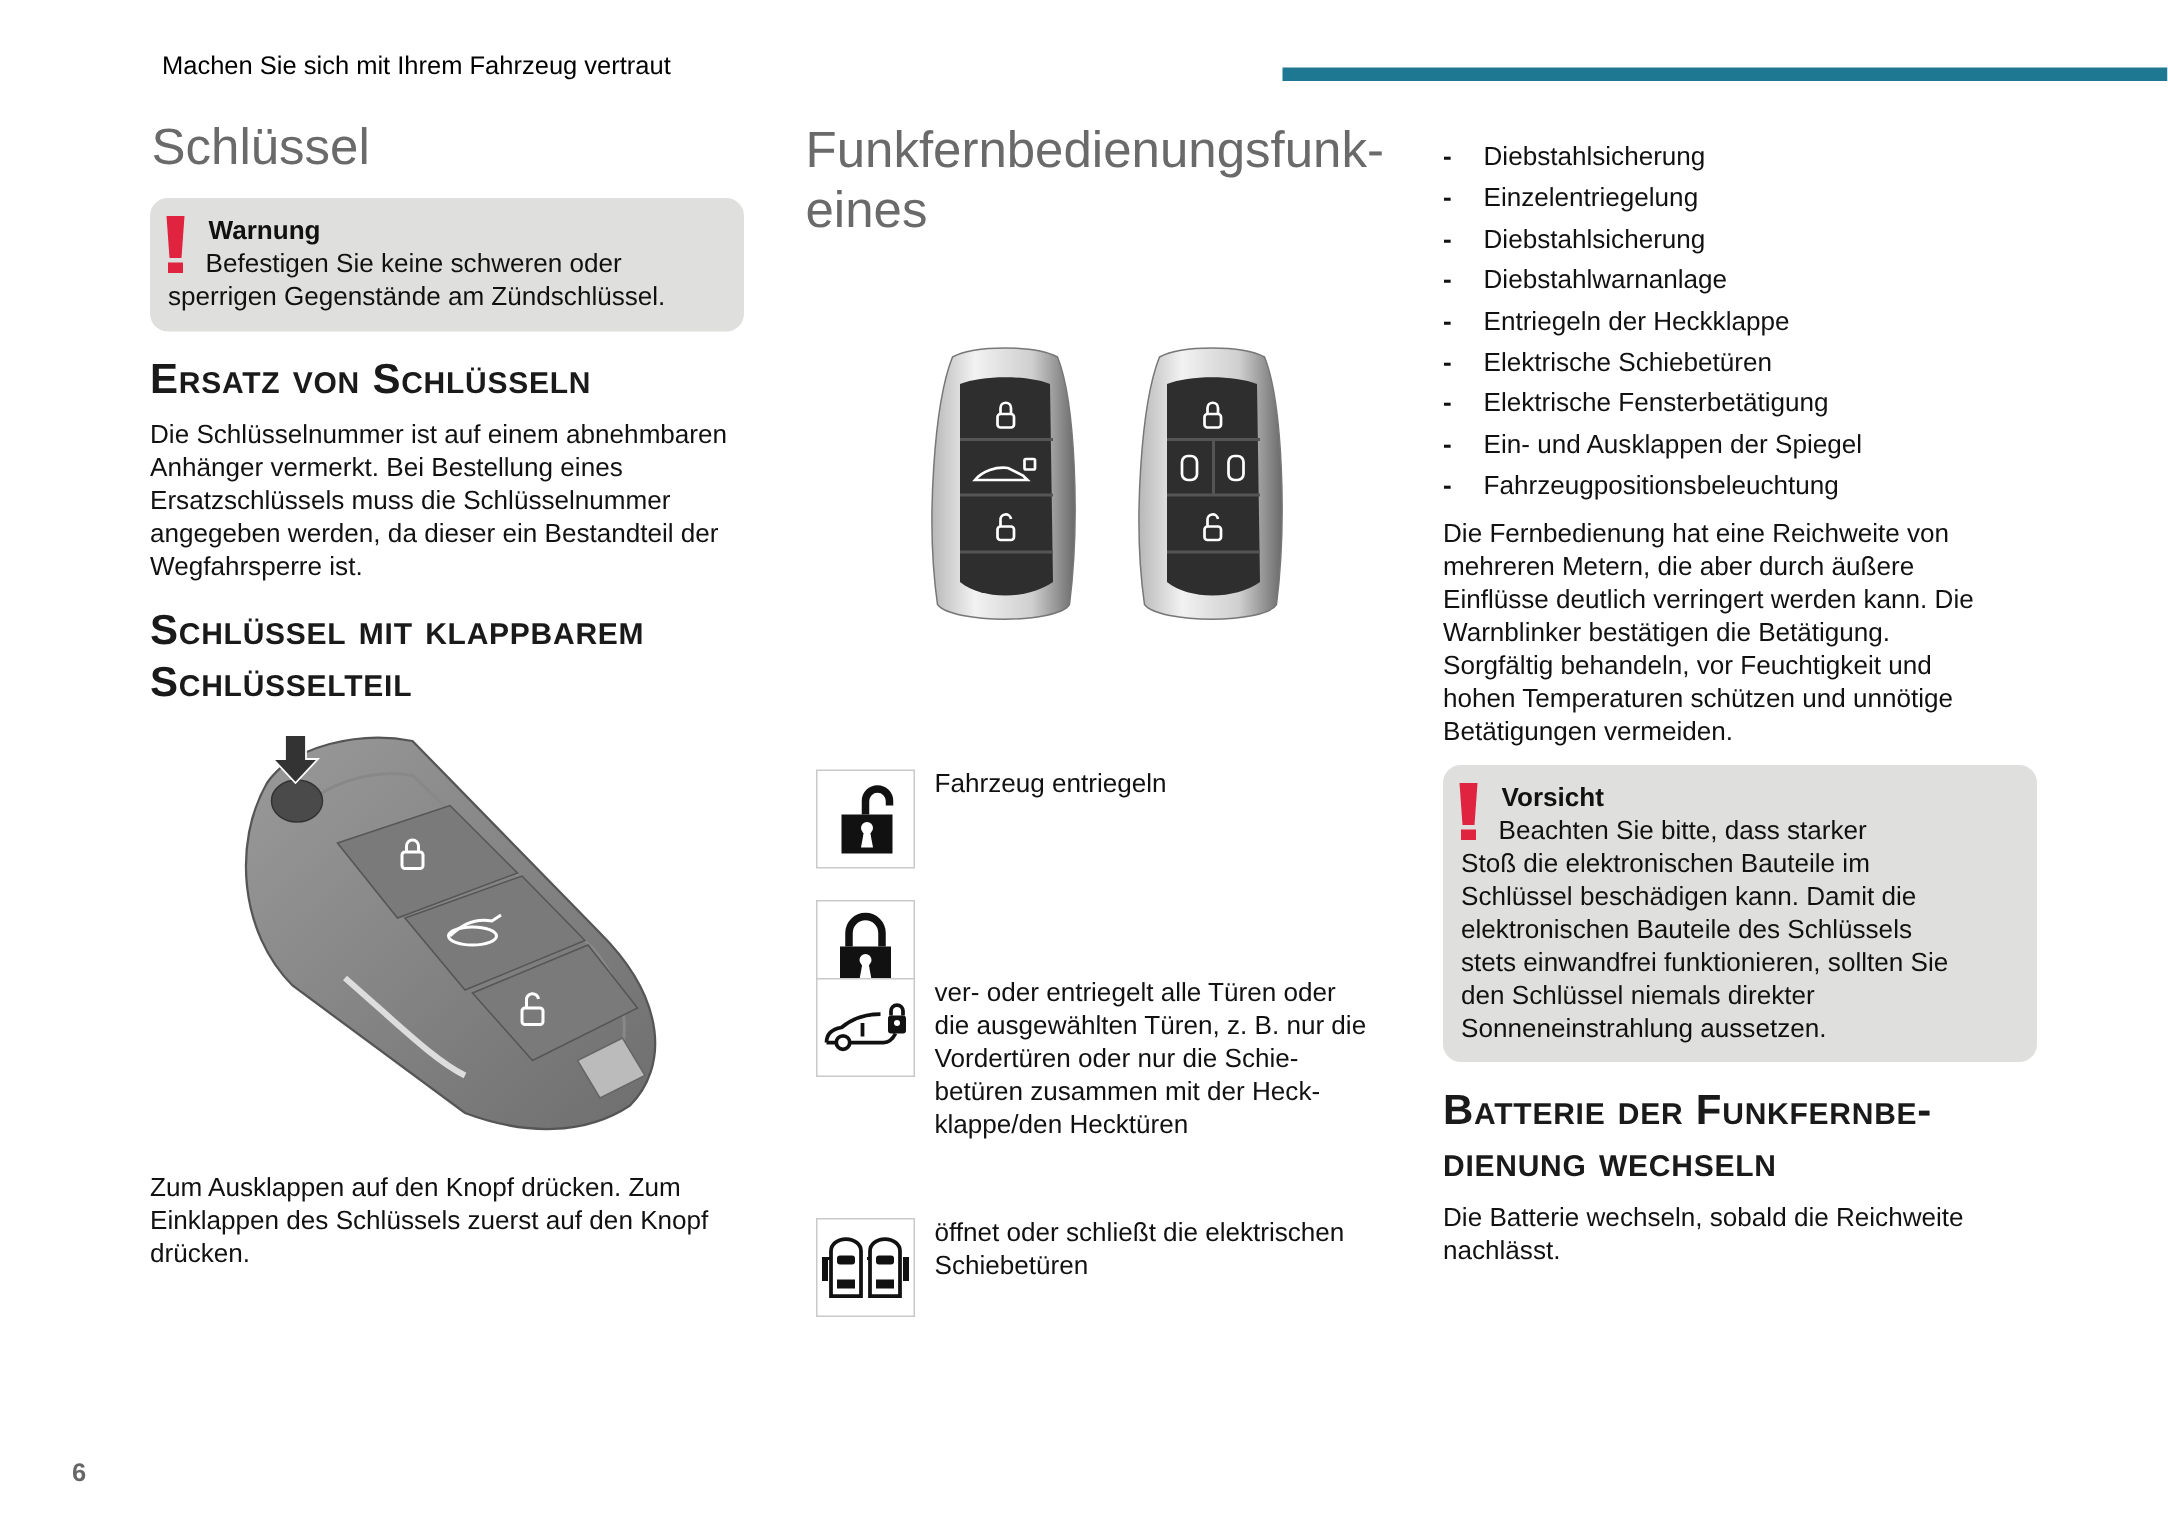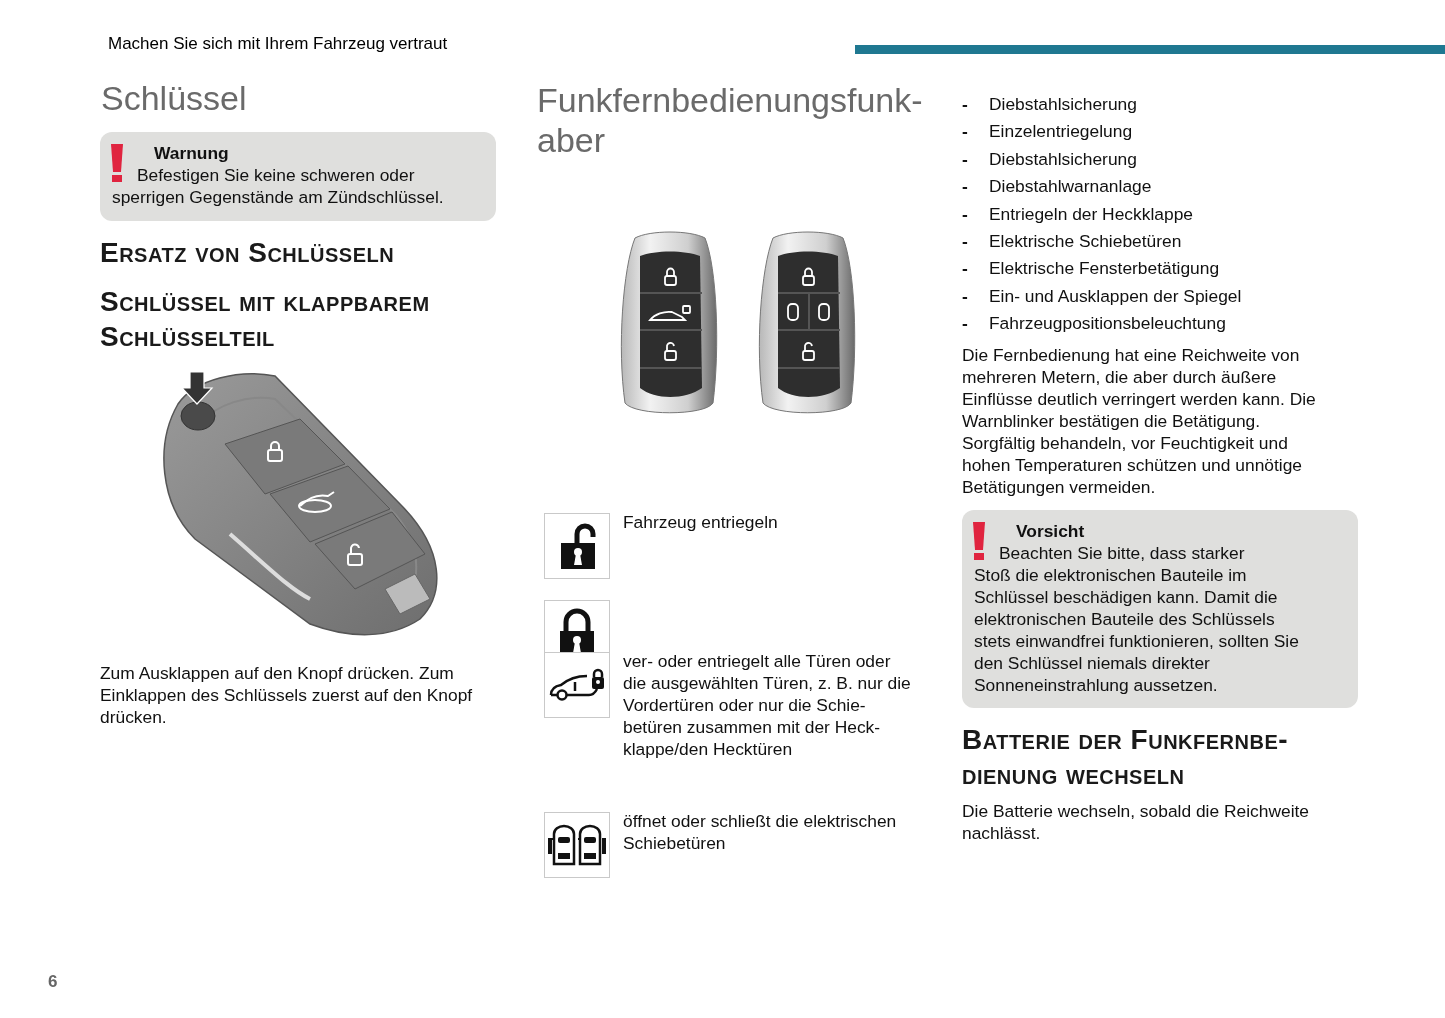--- a/index.html
+++ b/index.html
@@ -24,21 +24,21 @@
     color: #1a1a1a; letter-spacing: 0.5px;
   }
 
   .callout {
     background: #dfdfdd; border-radius: 12px; position: relative;
     padding: 10px 12px 12px 12px; font-size: 17.4px; line-height: 22px;
   }
   .callout .excl {
     position: absolute; left: 10px; top: 12px; width: 14px; height: 40px;
   }
-  .callout .callout-title { font-weight: bold; padding-left: 42px; }
+  .callout .callout-title { font-weight: bold; padding-left: 27px; }
   .callout .callout-lead { padding-left: 25px; }
 
   .dash-list { list-style: none; margin-top: 10px; }
   .dash-list li { display: flex; font-size: 17.4px; line-height: 27.4px; }
   .dash-list li .dash { width: 27px; flex: none; font-weight: bold; }
 
   .fob-figure { position: absolute; }
   .icon-row { position: absolute; left: 0; display: flex; }
   .icon-box { width: 66px; height: 66px; border: 1.5px solid #c9c9c9; flex: none; display: flex; align-items: center; justify-content: center; background: #fff; }
   .icon-row .desc { margin-left: 13px; font-size: 17.4px; line-height: 22px; margin-top: -2px; }
@@ -56,20 +56,21 @@
     <svg class="excl" viewBox="0 0 14 40">
       <polygon points="1,0 13,0 11,28 3,28" fill="#e0243f"></polygon>
       <rect x="2" y="31" width="10" height="7" fill="#e0243f"></rect>
     </svg>
     <div class="callout-title">Warnung</div>
     <div class="callout-lead">Befestigen Sie keine schweren oder</div>
     <div>sperrigen Gegenstände am Zündschlüssel.</div>
   </div>
 
   <h2 class="section-heading" style="margin-top:14px;">Ersatz von Schlüsseln</h2>
+  <p class="body-text" style="margin-top:8px;">Die Schlüsselnummer ist auf einem abnehmbaren Anhänger vermerkt. Bei Bestellung eines Ersatzschlüssels muss die Schlüsselnummer angegeben werden, da dieser ein Bestandteil der Wegfahrsperre ist.</p>
 
   <h2 class="section-heading" style="margin-top:14px;">
     <span>Schlüssel mit klappbarem</span><br>
     <span>Schlüsselteil</span>
   </h2>
 
   <svg width="396" height="290" viewBox="0 0 396 290" style="margin-top:10px; display:block;">
     <defs>
       <linearGradient id="gk" x1="0" y1="0" x2="1" y2="1">
         <stop offset="0" stop-color="#9a9a9a"></stop>
@@ -101,21 +102,21 @@
 
     <path d="M130,170 C170,205 190,225 210,235" stroke="#ddd" stroke-width="4" fill="none"></path>
   </svg>
 
   <p class="body-text" style="margin-top:8px;">Zum Ausklappen auf den Knopf drücken. Zum Einklappen des Schlüssels zuerst auf den Knopf drücken.</p>
 </div>
 
 <div class="col col-2">
   <h1 class="chapter-title" style="margin-top:2px;">
     <span>Funkfernbedienungsfunk-</span><br>
-    <span>aber</span>
+    <span>eines</span>
   </h1>
 </div>
 
 <svg class="fob-figure" style="left:605px; top:228px;" width="260" height="200" viewBox="0 0 260 200">
   <defs>
     <linearGradient id="chrome" x1="0" y1="0" x2="1" y2="0">
       <stop offset="0" stop-color="#b8b8b8"></stop>
       <stop offset="0.3" stop-color="#f2f2f2"></stop>
       <stop offset="0.7" stop-color="#cfcfcf"></stop>
       <stop offset="1" stop-color="#6a6a6a"></stop>

